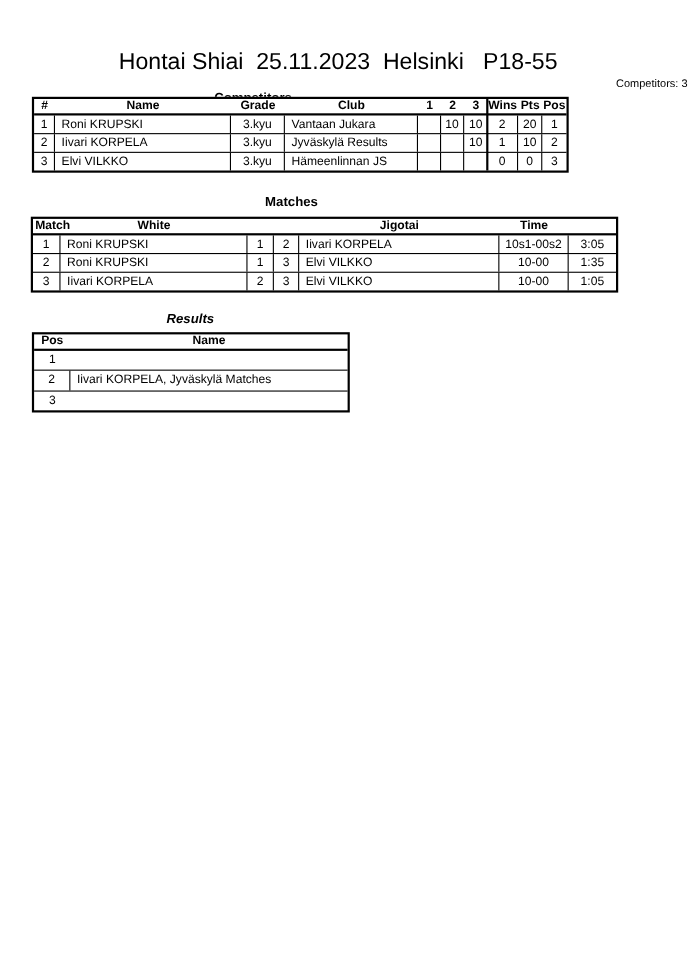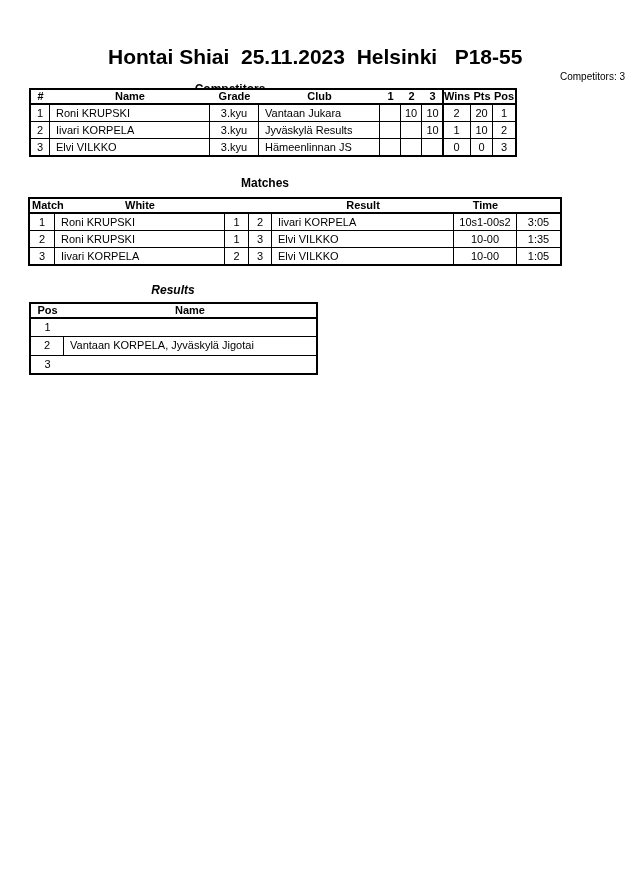--- a/index.html
+++ b/index.html
@@ -11,21 +11,21 @@
     background: #ffffff;
     color: #000000;
     font-family: "Liberation Sans", "DejaVu Sans", sans-serif;
     overflow: hidden;
   }
   .title {
     position: absolute;
     top: 45px;
     left: 108px;
     font-size: 21px;
-    font-weight: 700;
+    font-weight: 400;
     white-space: pre;
   }
   .section-label {
     position: absolute;
     font-size: 12px;
     font-weight: 700;
     transform: translateX(-50%);
     white-space: nowrap;
   }
   .label-competitors { left: 230px; top: 82px; }
@@ -149,21 +149,21 @@
   </div>
 
   <div class="section-label label-matches">Matches</div>
 
   <div class="tbl tbl-matches">
     <div class="hrow m-grid">
       <div class="cell hleft">Match</div>
       <div class="cell">White</div>
       <div class="cell"></div>
       <div class="cell"></div>
-      <div class="cell">Result</div>
+      <div class="cell">Jigotai</div>
       <div class="cell">Time</div>
     </div>
     <div class="drow m-grid">
       <div class="cell">1</div>
       <div class="cell left">Roni KRUPSKI</div>
       <div class="cell">1</div>
       <div class="cell">2</div>
       <div class="cell left">Iivari KORPELA</div>
       <div class="cell">10s1-00s2</div>
       <div class="cell">3:05</div>
@@ -193,20 +193,20 @@
   <div class="tbl tbl-results">
     <div class="hrow r-grid">
       <div class="cell">Pos</div>
       <div class="cell">Name</div>
     </div>
     <div class="drow r-grid">
       <div class="cell">1</div>
     </div>
     <div class="drow r-grid">
       <div class="cell">2</div>
-      <div class="cell left">Vantaan KORPELA, Jyväskylä Jigotai</div>
+      <div class="cell left">Iivari KORPELA, Jyväskylä Matches</div>
     </div>
     <div class="drow r-grid">
       <div class="cell">3</div>
     </div>
   </div>
 
 </div>
 
 </body></html>

